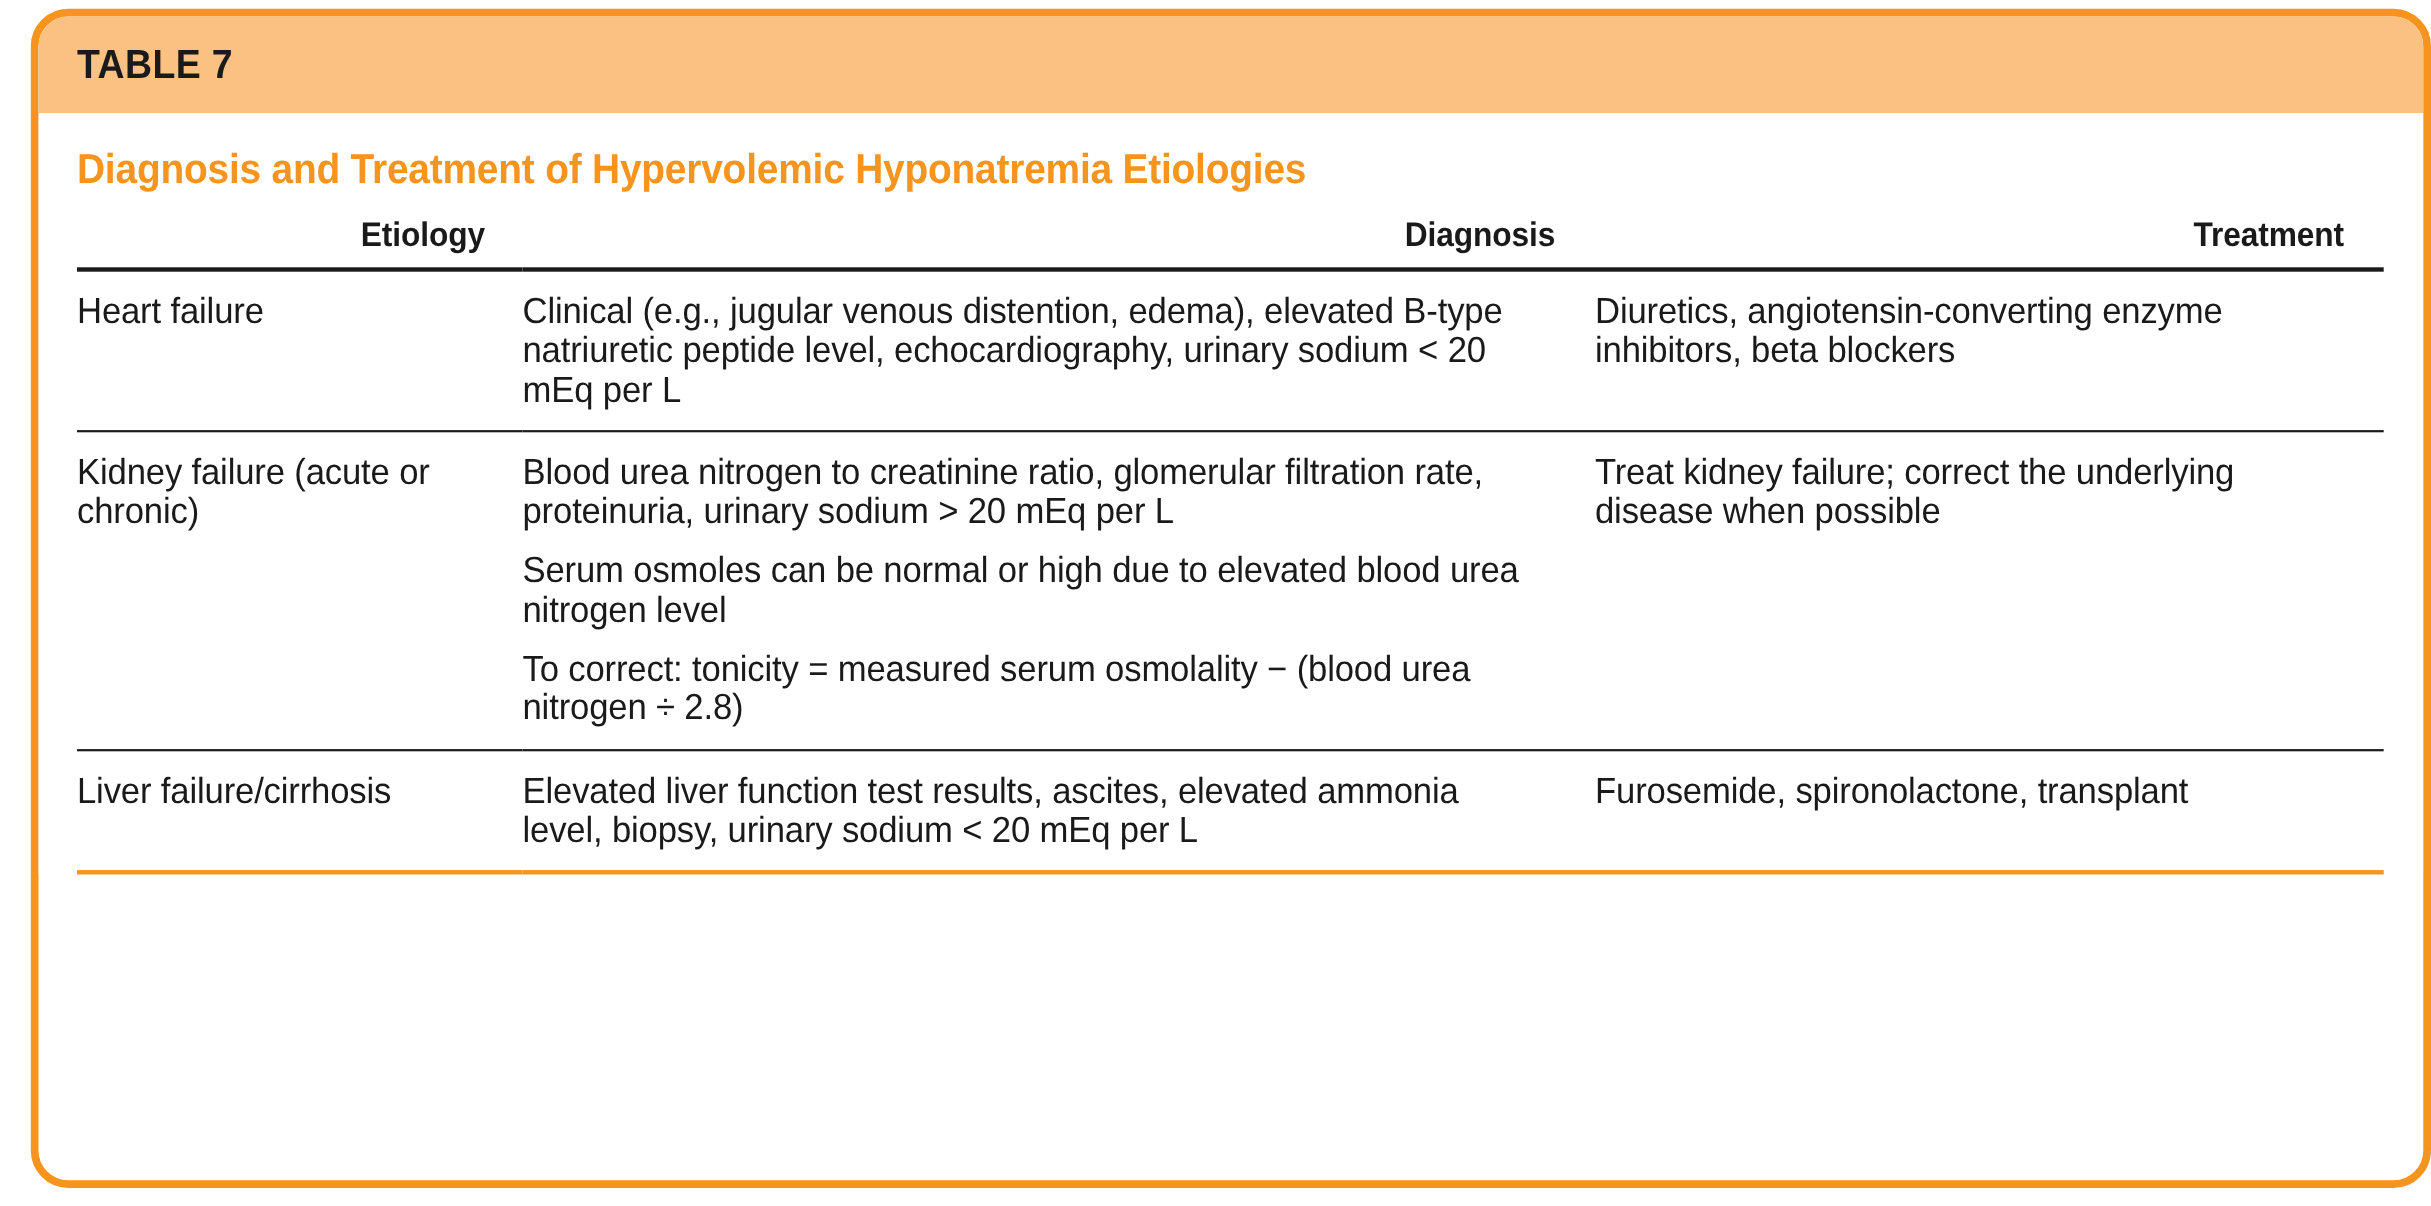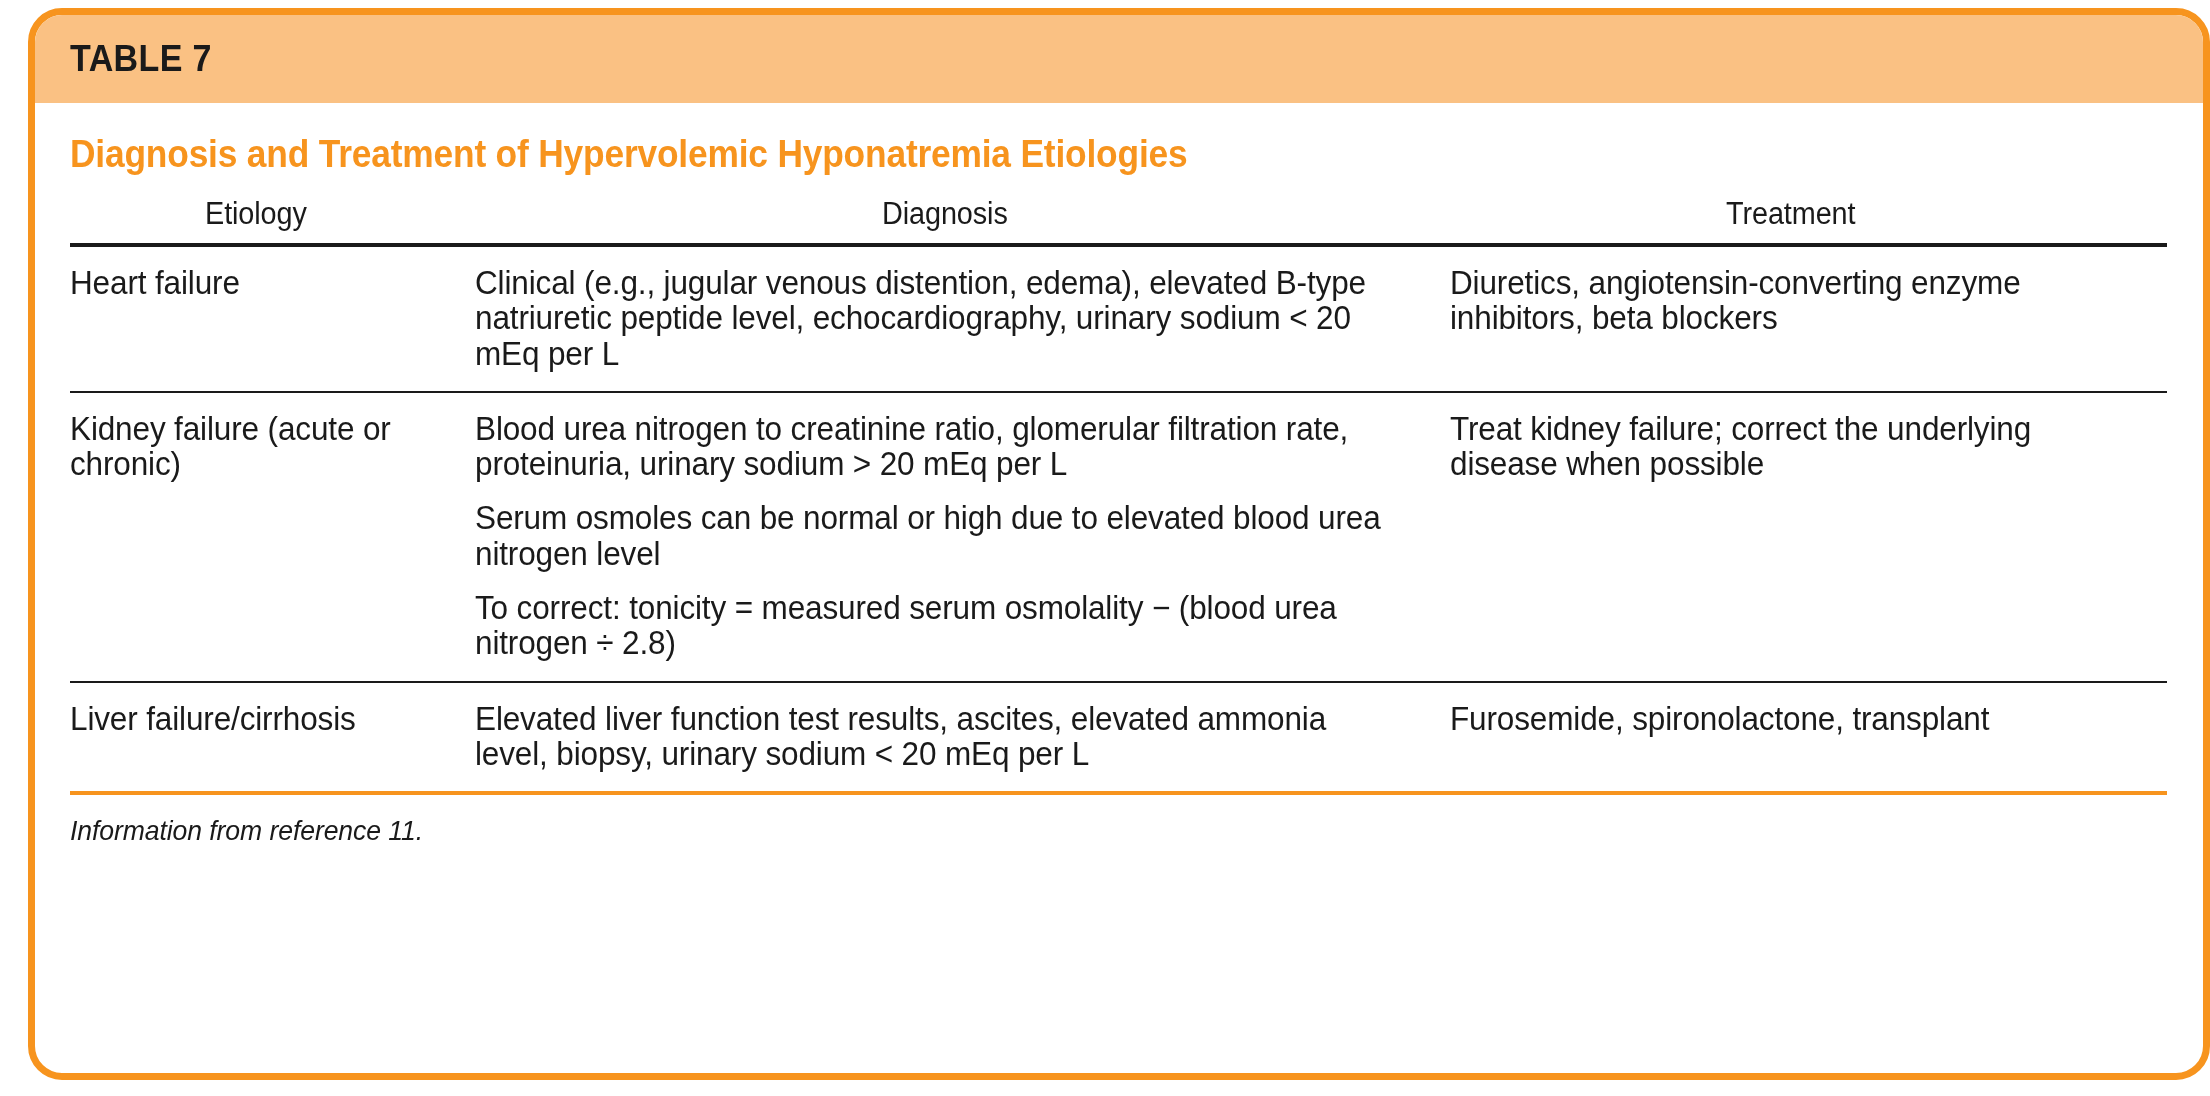--- a/index.html
+++ b/index.html
@@ -71,24 +71,24 @@
     width: 100%;
     border-collapse: collapse;
     table-layout: fixed;
   }
 
   col.c-etiology  { width: 405px; }
   col.c-diagnosis { width: 975px; }
   col.c-treatment { width: auto; }
 
   table.data th {
-    text-align: center;
+    text-align: right;
     vertical-align: bottom;
     font-family: "Liberation Sans", sans-serif;
-    font-weight: normal;
+    font-weight: bold;
     font-size: 31px;
     color: #1a1a1a;
     padding: 14px 26px 11px 0;
     border-bottom: 4px solid #1a1a1a;
     letter-spacing: -0.1px;
   }
   table.data th > span {
     display: inline-block;
     transform: scaleX(0.93);
     transform-origin: left center;
@@ -194,16 +194,15 @@
           </td>
           <td>
             <p>Furosemide, spironolactone, transplant</p>
           </td>
         </tr>
 
 
       </tbody>
     </table>
 
-    <div class="footnote"><span>Information from reference 11.</span></div>
 
   </div>
 </div>
 
 </body></html>

